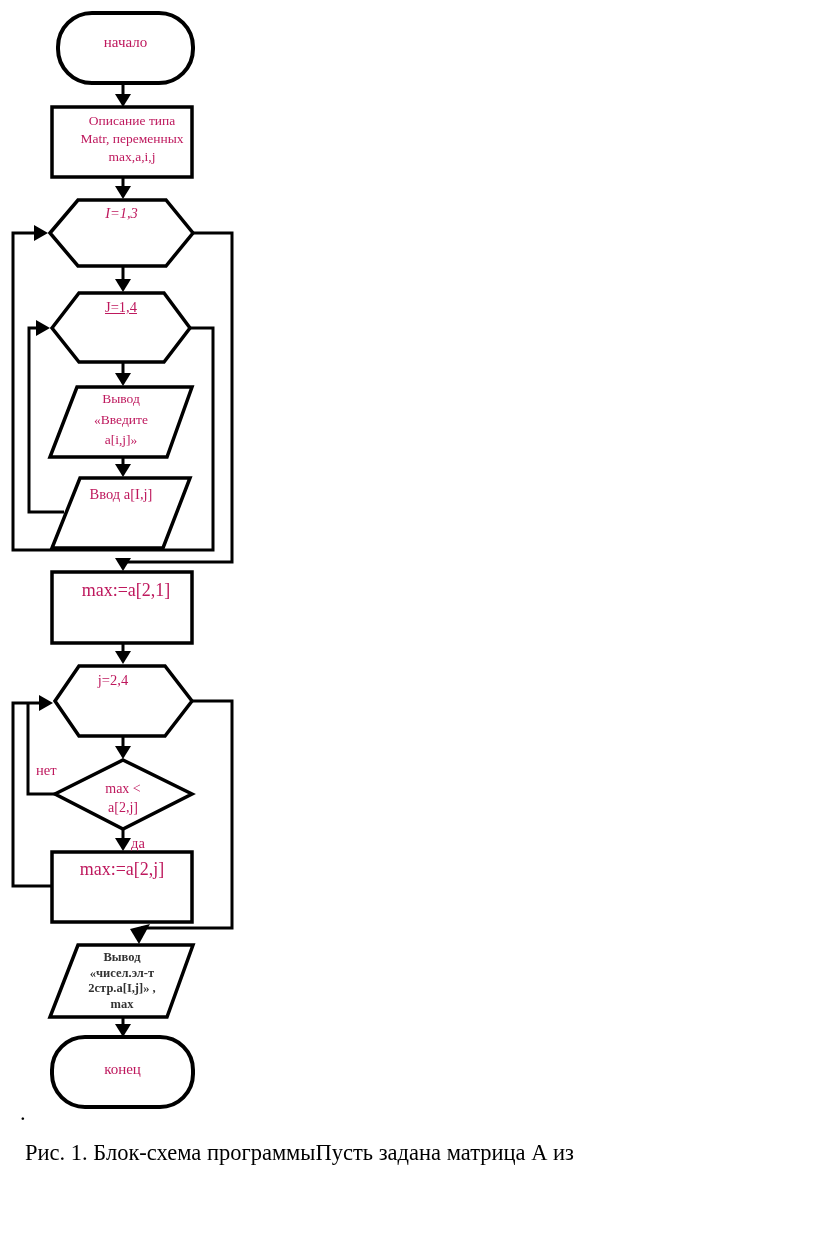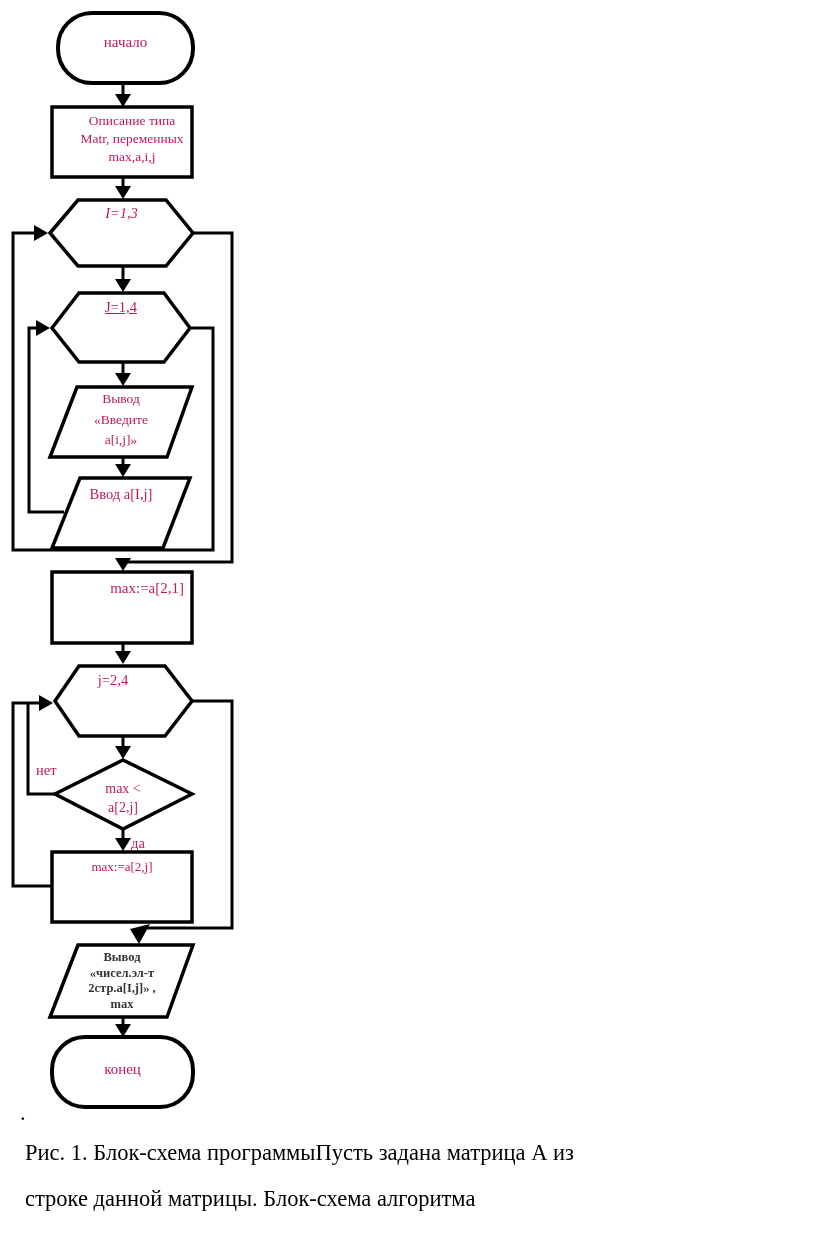--- a/index.html
+++ b/index.html
@@ -99,41 +99,40 @@
   <div class="lbl" style="left:52px;top:299px;width:138px;font-size:14.5px;text-decoration:underline;">J=1,4</div>
 
   <div class="lbl" style="left:62px;top:389px;width:118px;font-size:13.5px;line-height:20.5px;">
     <div>Вывод</div>
     <div>«Введите</div>
     <div>a[i,j]»</div>
   </div>
 
   <div class="lbl" style="left:62px;top:486px;width:118px;font-size:14.5px;">Ввод a[I,j]</div>
 
-  <div class="lbl" style="left:44px;top:580px;width:140px;font-size:15px;text-align:right;">max:=a[2,1]</div>
+  <div class="lbl" style="left:56px;top:580px;width:140px;font-size:18px;">max:=a[2,1]</div>
 
   <div class="lbl" style="left:43px;top:672px;width:140px;font-size:14.5px;">j=2,4</div>
 
   <div class="lbl" style="left:53px;top:779px;width:140px;font-size:14px;line-height:19px;">
     <div>max &lt;</div>
     <div>a[2,j]</div>
   </div>
 
   <div class="lbl" style="left:36px;top:762px;font-size:14.5px;">нет</div>
 
   <div class="lbl" style="left:131px;top:835px;font-size:14.5px;">да</div>
 
-  <div class="lbl" style="left:52px;top:859px;width:140px;font-size:13px;">max:=a[2,j]</div>
+  <div class="lbl" style="left:52px;top:859px;width:140px;font-size:18px;">max:=a[2,j]</div>
 
   <div class="lbl" style="left:60px;top:950px;width:124px;font-size:12.5px;line-height:15.5px;font-weight:bold;color:#333;">
     <div>Вывод</div>
     <div>«чисел.эл-т</div>
     <div>2стр.a[I,j]» ,</div>
     <div>max</div>
   </div>
 
   <div class="lbl" style="left:52px;top:1061px;width:141px;font-size:15px;">конец</div>
 
   <div class="caption-line" style="top:1100px;left:20px;">.</div>
   <div class="caption-line" style="top:1128px;margin-top:12px;">Рис. 1. Блок-схема программыПусть задана матрица А из</div>
-  <div class="caption-line" style="top:1186px;">строке данной матрицы. Блок-схема алгоритма</div>
 
 </div>
 
 </body></html>

